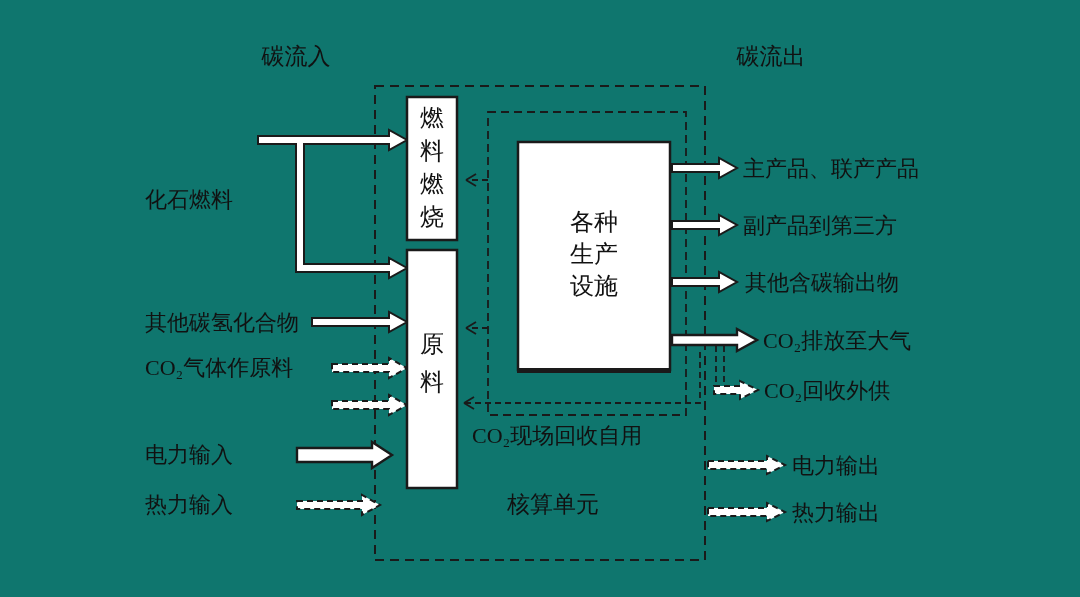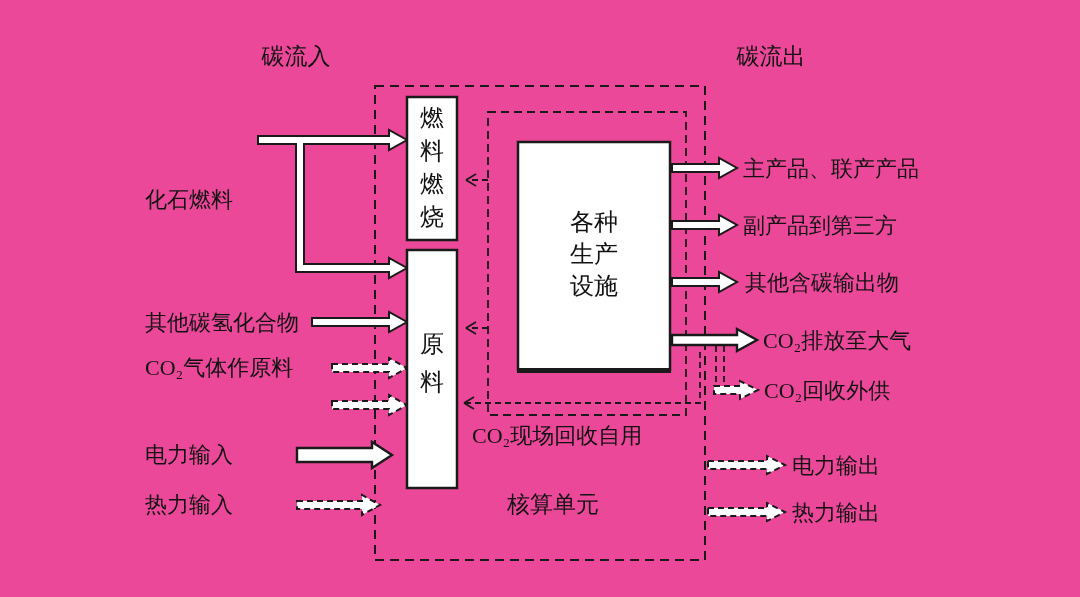--- a/index.html
+++ b/index.html
@@ -1,19 +1,19 @@
 <!DOCTYPE html>
 <html><head>
 <meta charset="utf-8">
 <style>
   html,body{margin:0;padding:0;background:#fff;}
   .stage{
     position:relative;
     width:1080px;height:597px;
-    background:#ec4899;
+    background:#0f766e;
     font-family:"Liberation Serif","DejaVu Serif",serif;
     overflow:hidden;
   }
   svg{display:block;}
   text{
     fill:#111;
     font-family:"Liberation Serif","DejaVu Serif",serif;
   }
   .lbl{font-size:22px;}
   .hd{font-size:23px;}

